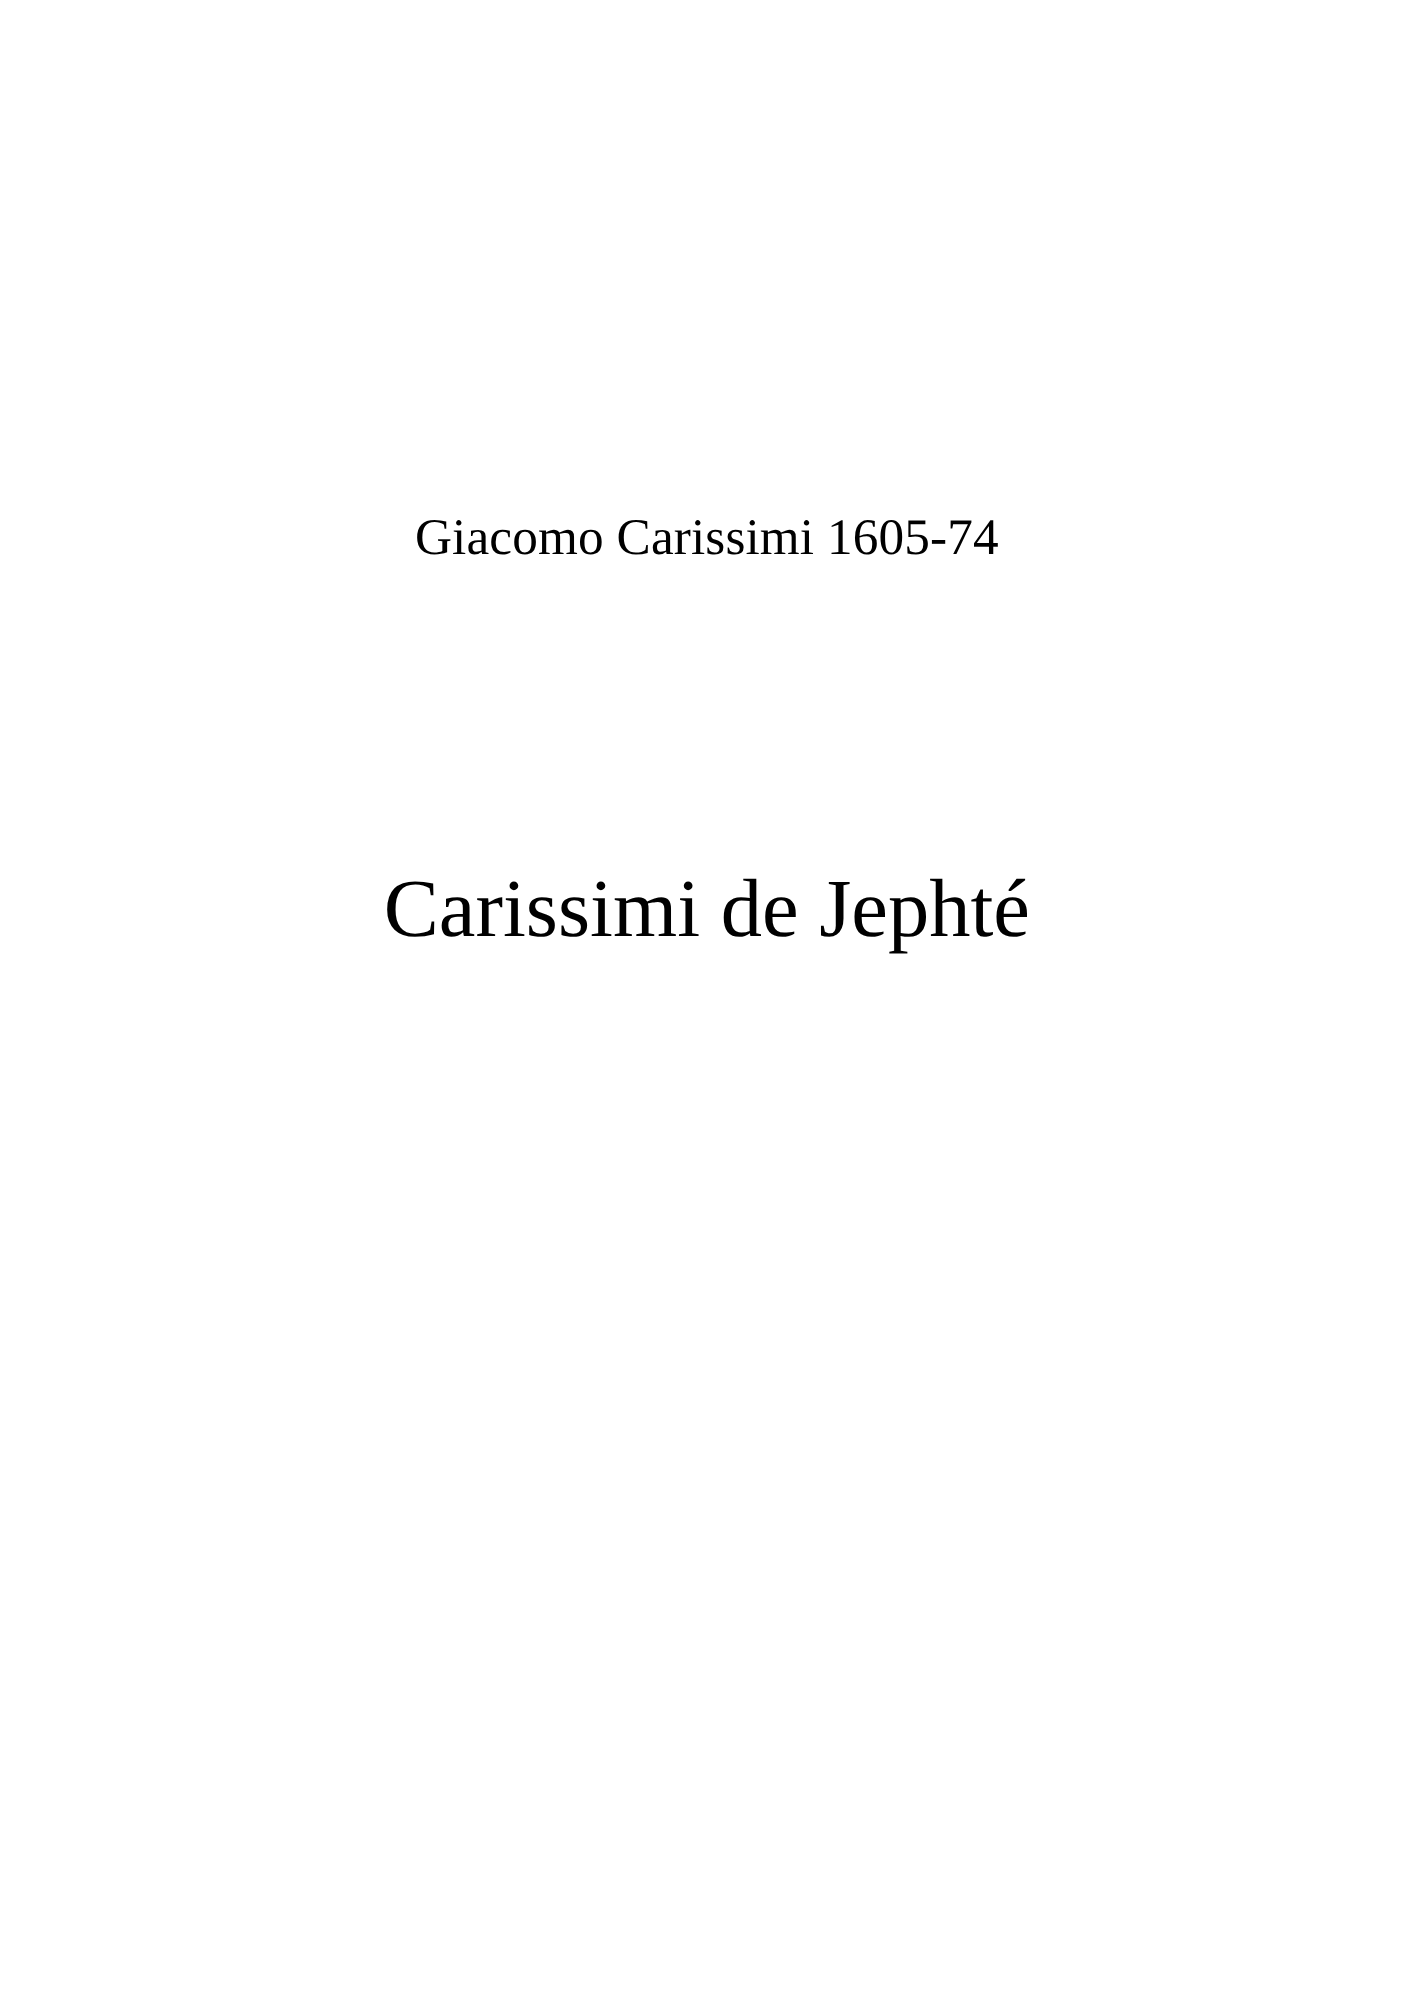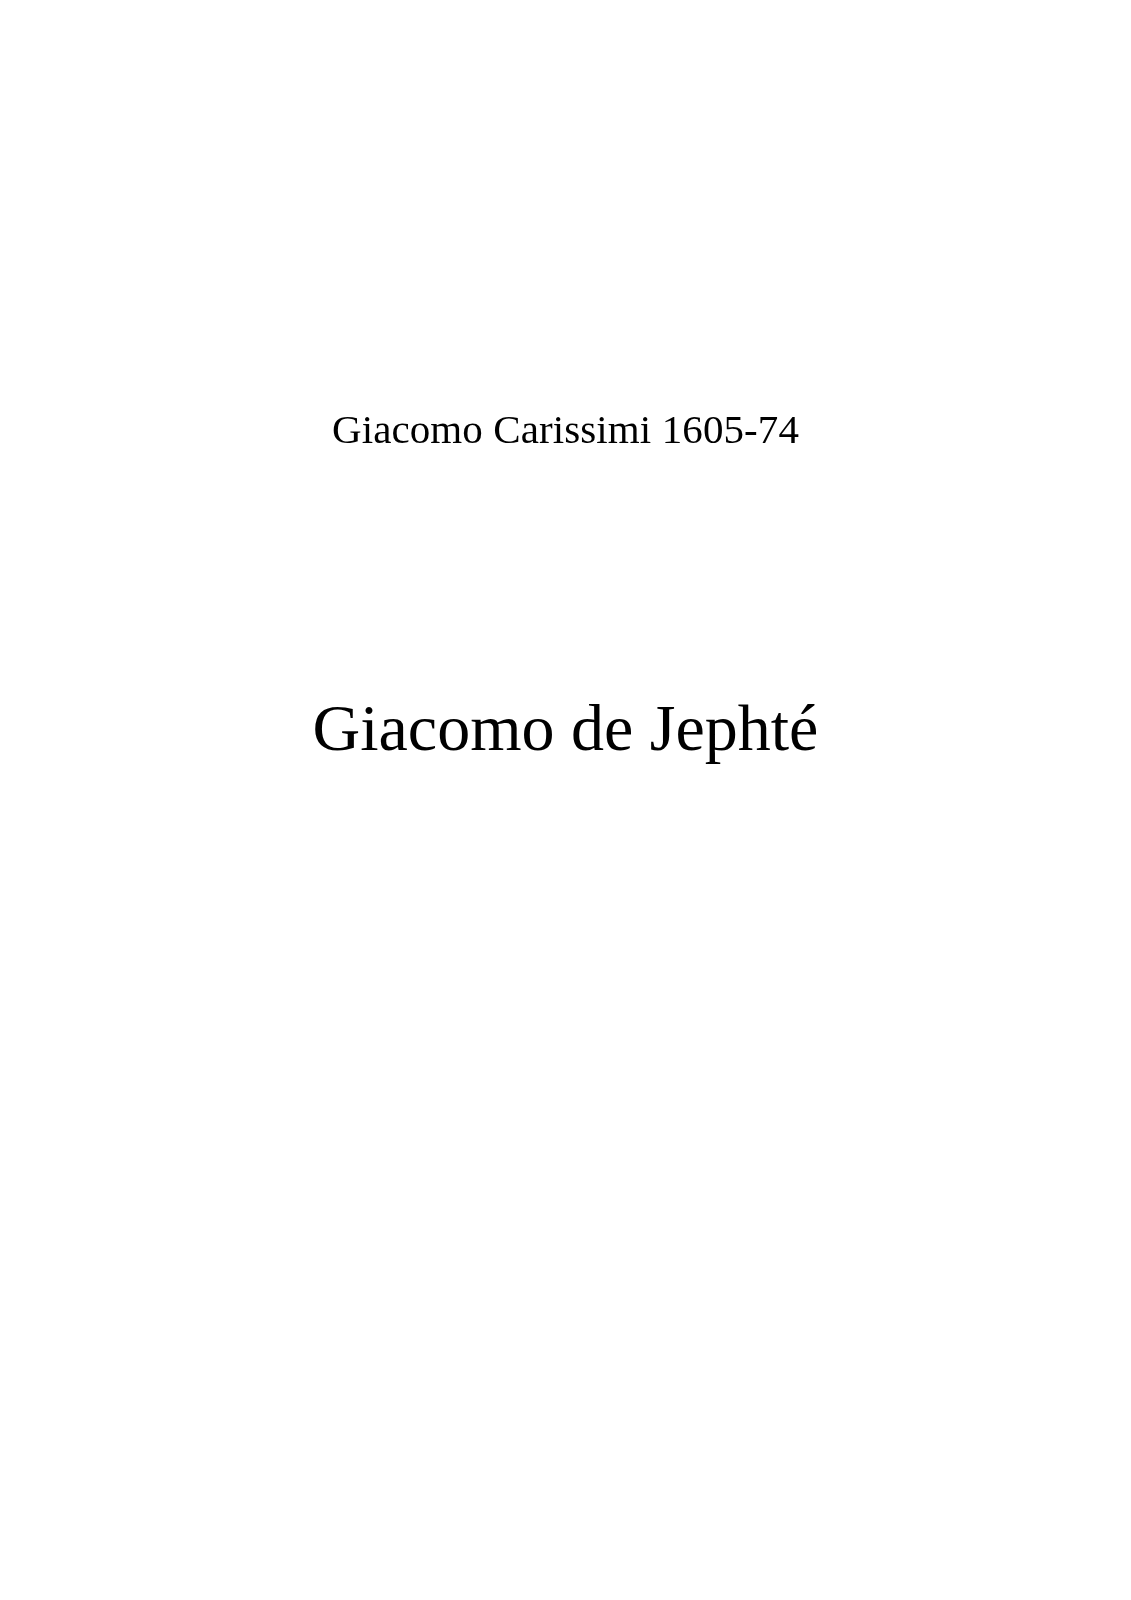--- a/index.html
+++ b/index.html
@@ -48,15 +48,15 @@
 </style>
 </head>
 <body>
 
 <div class="page">
 
   <div class="attribution">
     <span class="line">Giacomo Carissimi 1605-74</span>
   </div>
 
-  <div class="work-title">Giacomo de Jephté</div>
+  <div class="work-title">Carissimi de Jephté</div>
 
 </div>
 
 </body></html>

